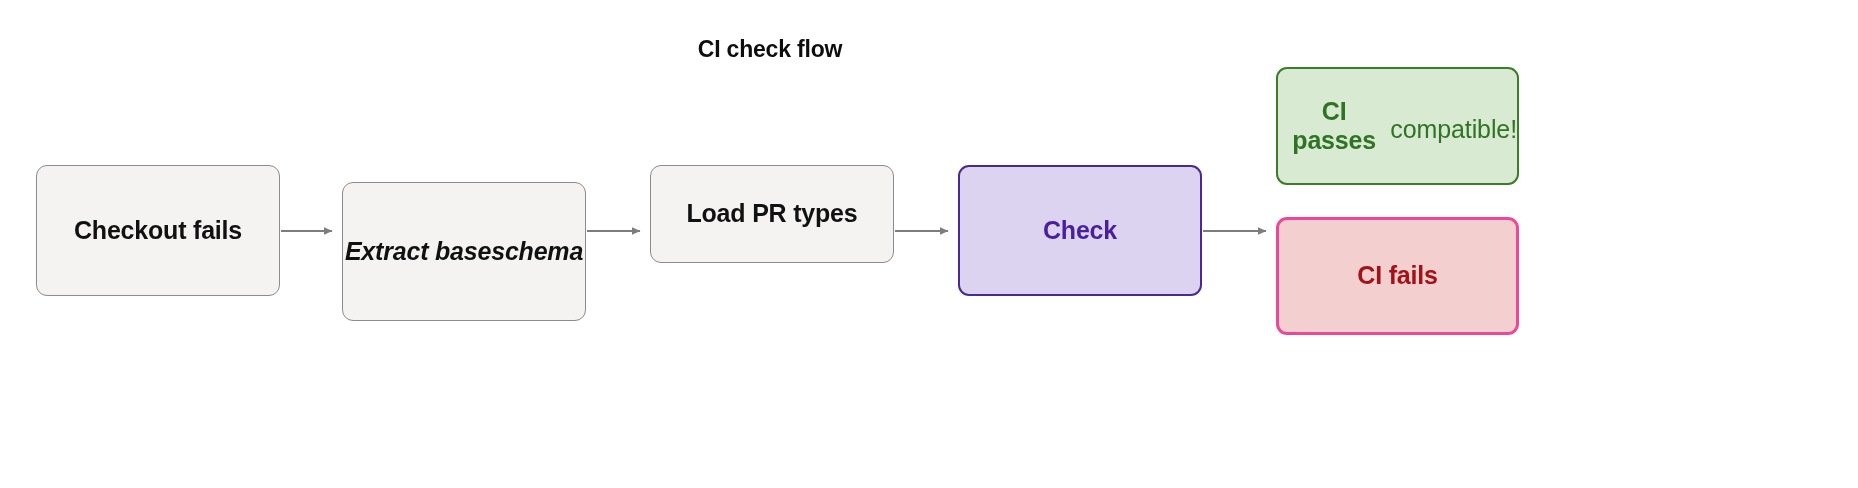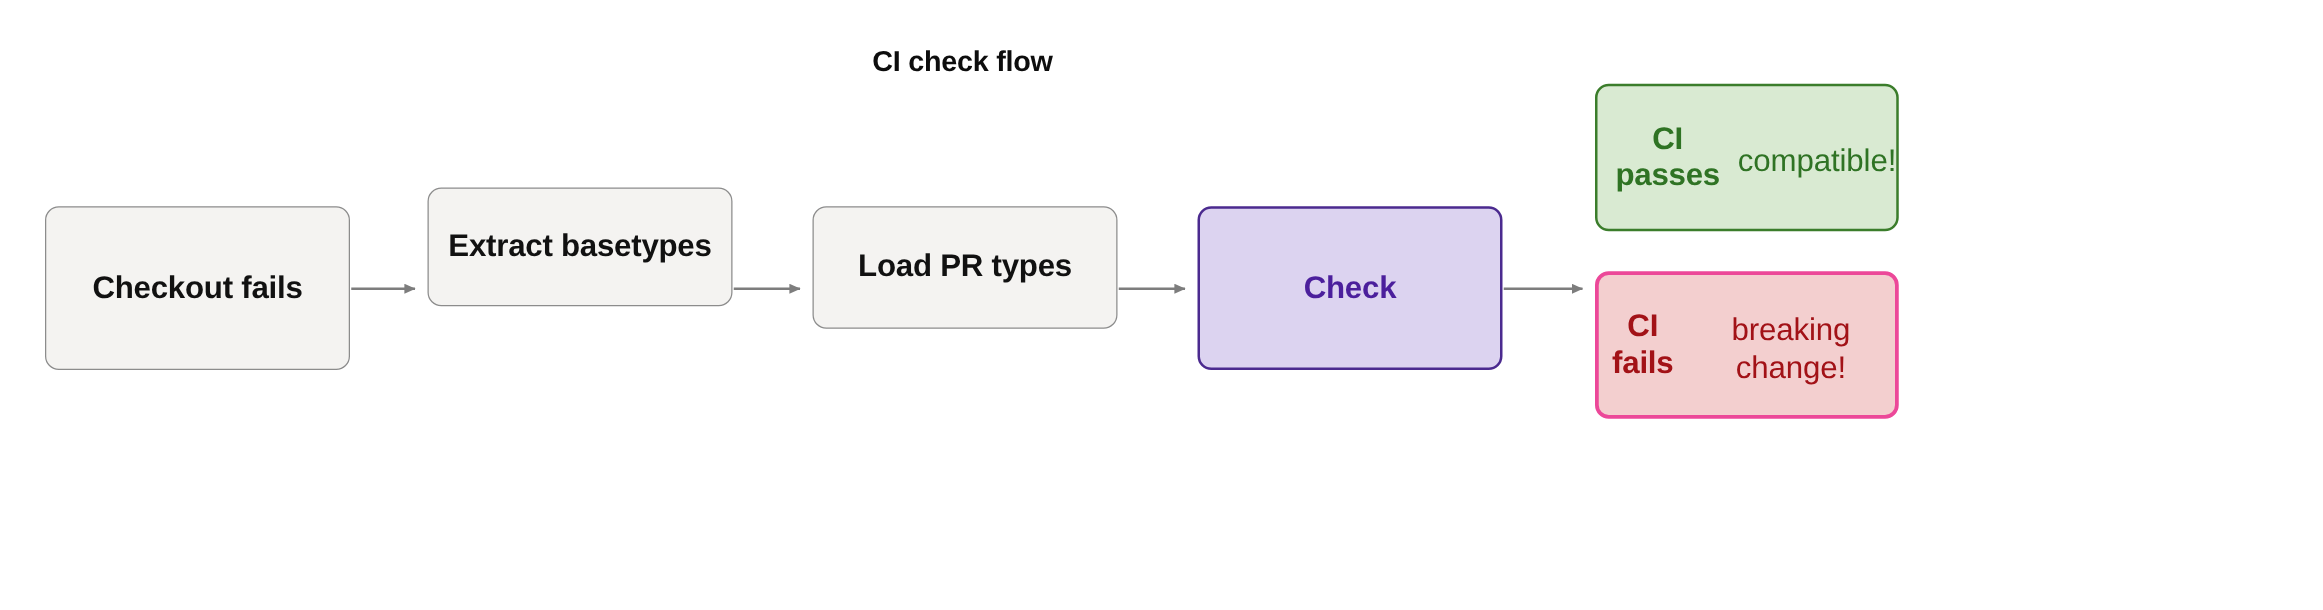--- a/index.html
+++ b/index.html
@@ -86,21 +86,21 @@
   }
   .line-normal {
     font-size: 25px;
     font-weight: normal;
     letter-spacing: -0.1px;
     margin-top: 7px;
   }
 
   
   #node-checkout   { left: 36px;   top: 165px; width: 244px; height: 131px; }
-  #node-extract    { left: 342px;  top: 150px; width: 244px; height: 95px; }
+  #node-extract    { left: 342px;  top: 182px; width: 244px; height: 139px; font-style: italic; }
   #node-loadtypes  { left: 650px;  top: 165px; width: 244px; height: 98px; }
   #node-check      { left: 958px;  top: 165px; width: 244px; height: 131px; }
   #node-pass       { left: 1276px; top: 67px;  width: 243px; height: 118px; }
   #node-fail       { left: 1276px; top: 217px; width: 243px; height: 118px; }
 
   
   #edges {
     position: absolute;
     left: 0;
     top: 0;
@@ -130,34 +130,33 @@
       <line x1="1203" y1="231" x2="1266" y2="231" marker-end="url(#arrowhead)"></line>
     </g>
   </svg>
 
   <div class="node node-process" id="node-checkout">
     <span class="node-line line-strong">Checkout fails</span>
   </div>
 
   <div class="node node-process" id="node-extract">
     <span class="node-line line-strong">Extract base</span>
-    <span class="node-line line-strong">types</span>
+    <span class="node-line line-strong">schema</span>
   </div>
 
   <div class="node node-process" id="node-loadtypes">
     <span class="node-line line-strong">Load PR types</span>
   </div>
 
   <div class="node node-decision" id="node-check">
     <span class="node-line line-strong">Check</span>
   </div>
 
   <div class="node node-success" id="node-pass">
     <span class="node-line line-strong">CI passes</span>
     <span class="node-line line-normal">compatible!</span>
   </div>
 
   <div class="node node-failure" id="node-fail">
     <span class="node-line line-strong">CI fails</span>
-    <span class="node-line line-normal">breaking change!</span>
   </div>
 
 </div>
 
 </body></html>

